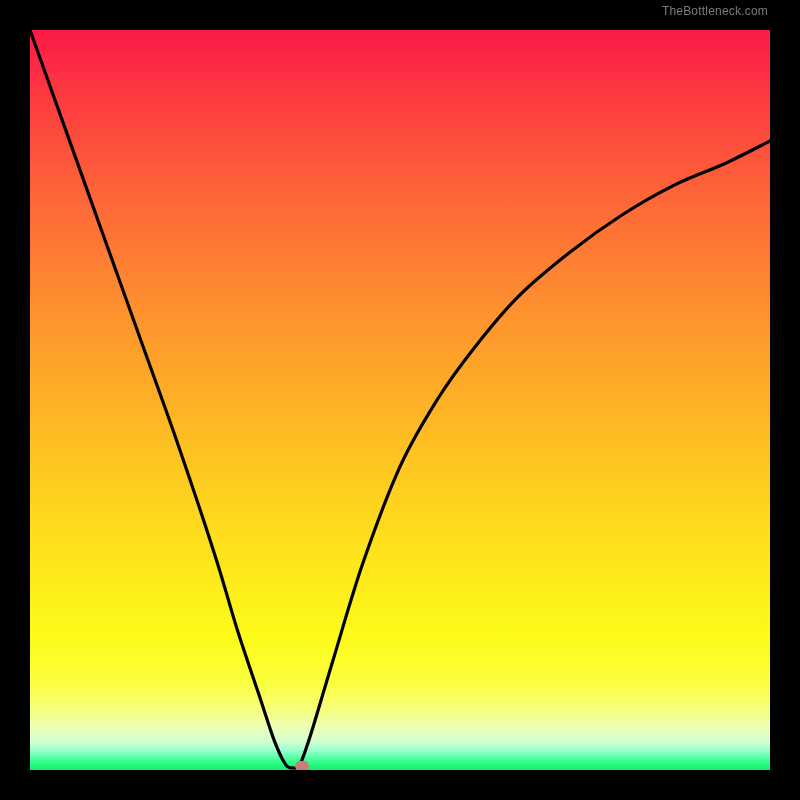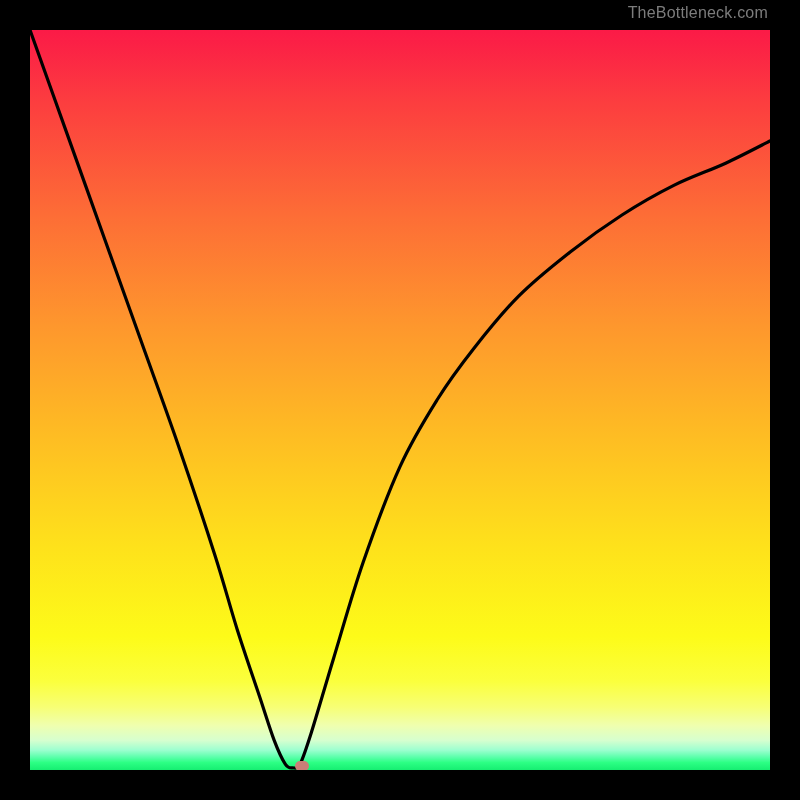--- a/index.html
+++ b/index.html
@@ -60,21 +60,21 @@
     height: 10px;
     background: #cb7e77;
     border-radius: 5px;
     transform: translate(-50%, -50%);
   }
   .watermark {
     position: absolute;
     top: 4px;
     right: 32px;
     color: #7c7c7c;
-    font-size: 16px;
+    font-size: 12px;
     font-weight: 500;
     letter-spacing: 0.2px;
   }
 </style>
 </head>
 <body>
 
 <div class="frame">
   <div class="watermark">TheBottleneck.com</div>
 

